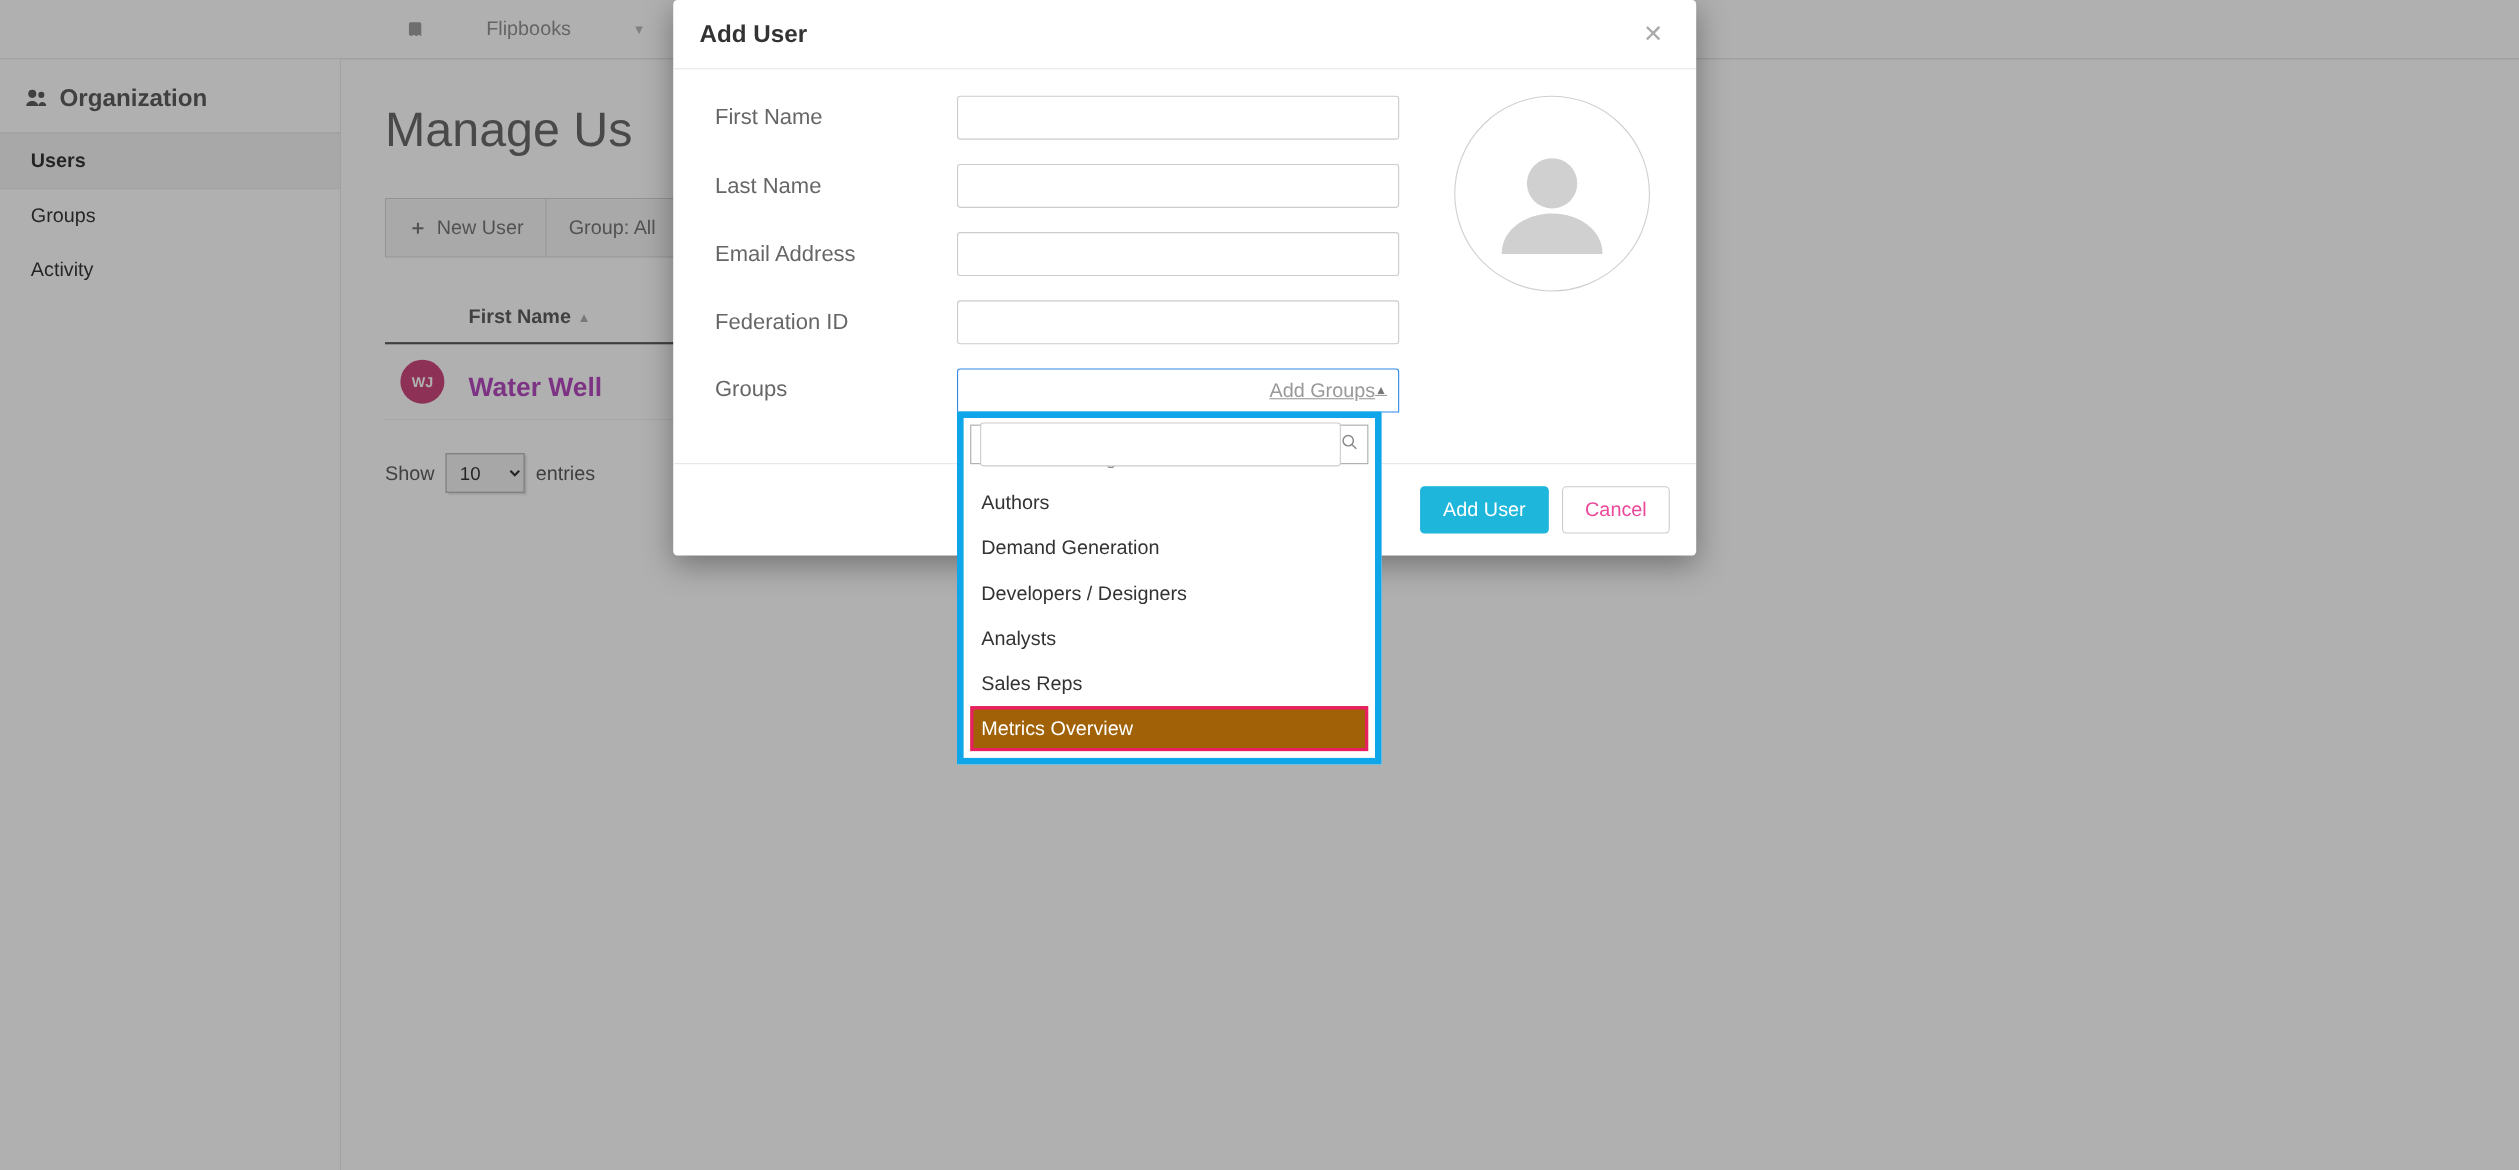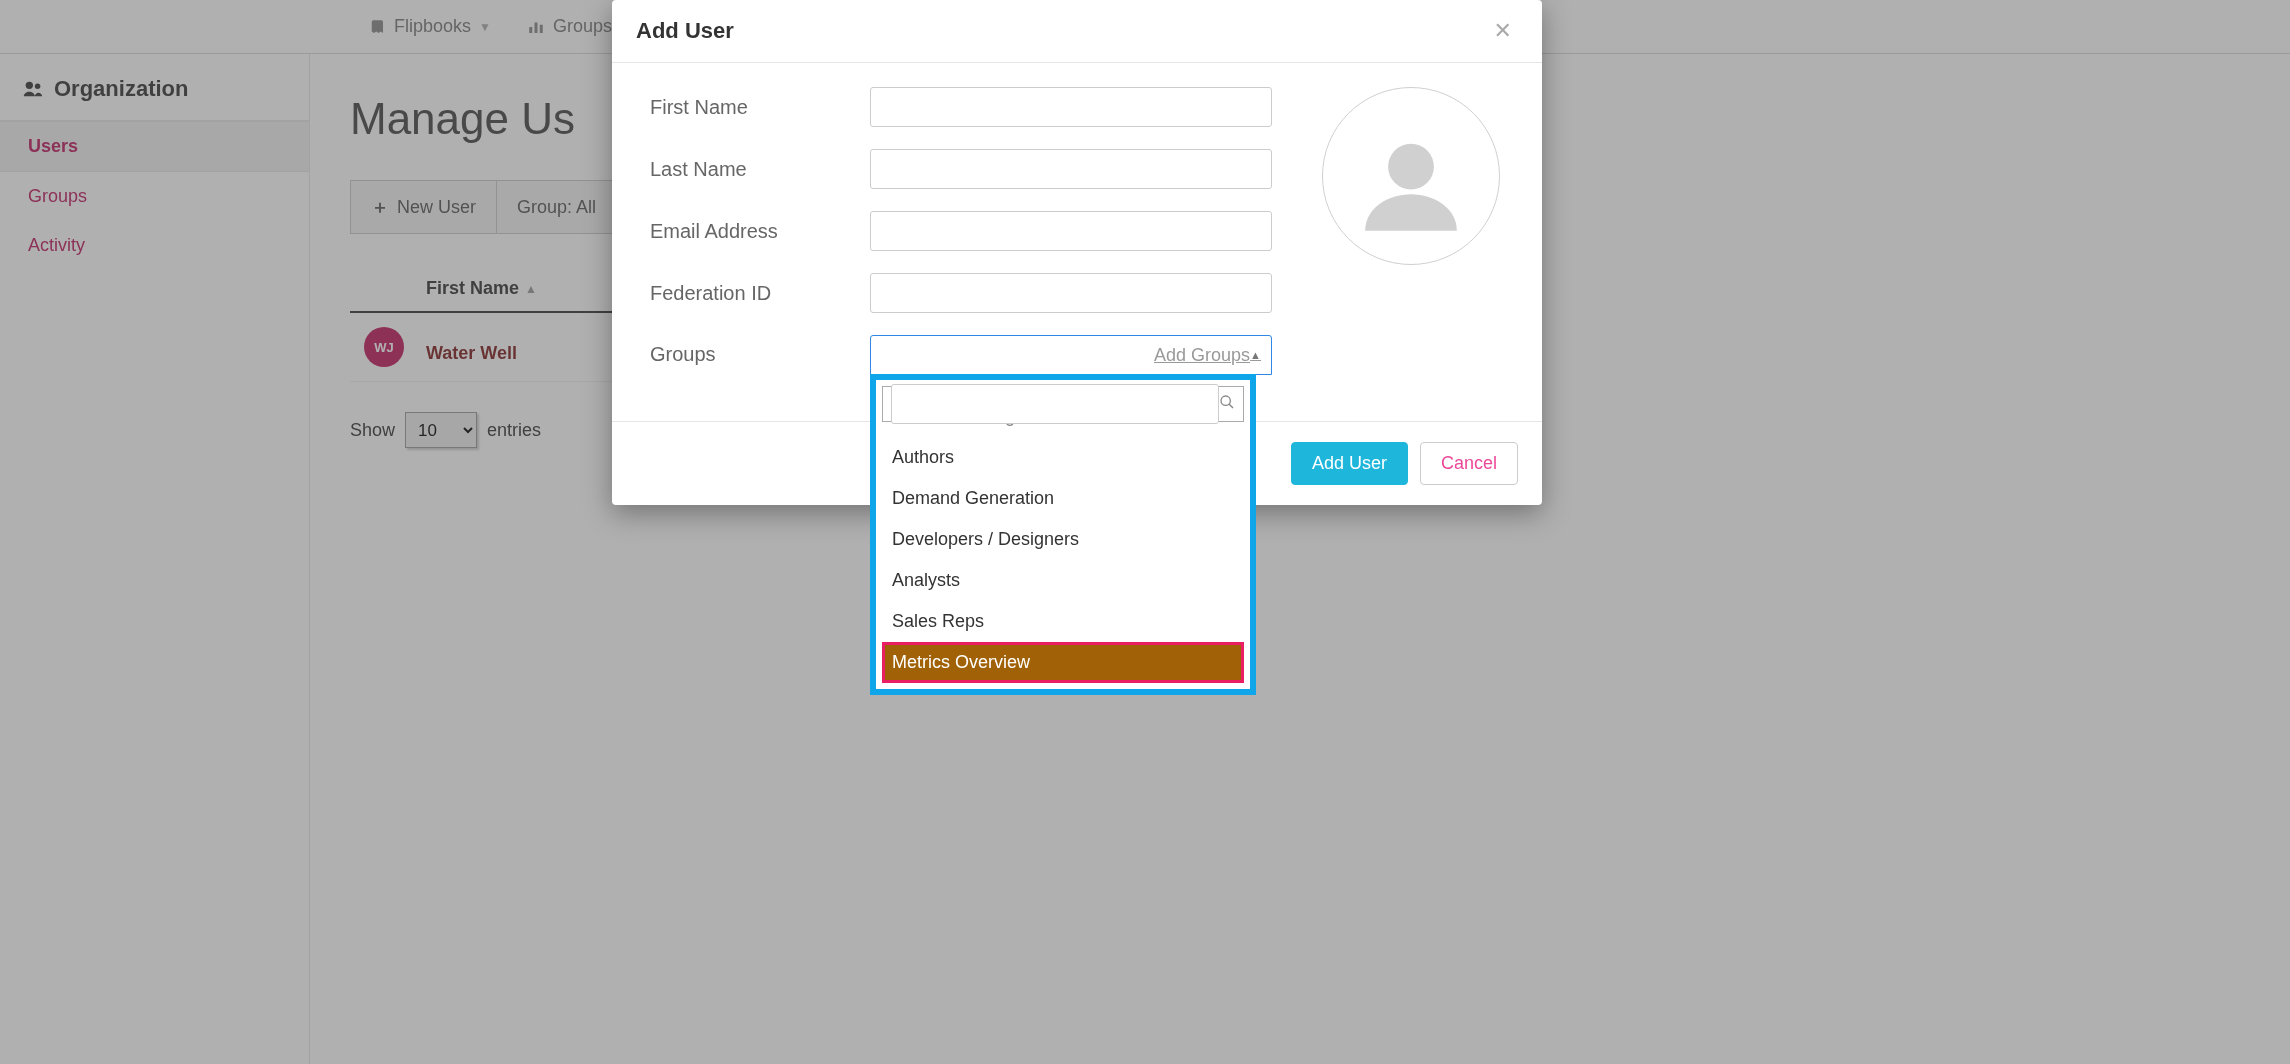--- a/index.html
+++ b/index.html
@@ -13,20 +13,21 @@
     border-bottom: 1px solid #d8d8d8;
     display: flex;
     align-items: stretch;
     padding-left: 350px;
   }
   .topnav .navitem {
     display: flex; align-items: center;
     padding: 0 18px;
     color: #777; font-size: 18px;
     cursor: pointer;
+    gap: 48px;
   }
   .topnav .navitem.active {
     background: #000; color: #fff;
   }
   .topnav .navitem svg, .topnav .navitem .icon { margin-right: 8px; }
   .caret-down { margin-left: 8px; font-size: 12px; color: #aaa; }
 
   
   .sidebar {
     position: absolute; top: 54px; left: 0; bottom: 0; width: 310px;
@@ -35,21 +36,21 @@
   }
   .sidebar h2 {
     display: flex; align-items: center;
     padding: 22px 22px 18px 22px;
     font-size: 22px; font-weight: 700; color: #333;
     border-bottom: 1px solid #e6e6e6;
   }
   .sidebar h2 .icon { margin-right: 10px; }
   .sidebar .side-item {
     padding: 14px 28px;
-    font-size: 18px; color: #be185d;
+    font-size: 18px; color: #000000;
     cursor: pointer;
   }
   .sidebar .side-item.active {
     background: #f0f0f0;
     font-weight: 700;
     border-top: 1px solid #e6e6e6;
     border-bottom: 1px solid #e6e6e6;
   }
 
   
@@ -75,21 +76,21 @@
   .sort-caret { font-size: 12px; color: #999; }
 
   .trow { display: flex; align-items: center; padding: 14px 0; border-bottom: 1px solid #eee; }
   .avatar-badge {
     width: 40px; height: 40px; border-radius: 50%;
     background: #c2185b; color: #fff;
     display: flex; align-items: center; justify-content: center;
     font-size: 13px; font-weight: 700; margin-right: 22px; margin-left: 14px;
     flex: 0 0 40px;
   }
-  .trow .cell { font-weight: 700; font-size: 18px; color: #7f1d1d; margin-top: 12px; }
+  .trow .cell { font-weight: 700; font-size: 24px; color: #a21caf; margin-top: 12px; }
 
   .pager-row { margin-top: 30px; font-size: 18px; color: #333; display: flex; align-items: center; gap: 10px; }
   .pager-row select {
     font-size: 17px; padding: 4px 8px; height: 36px; width: 72px;
     border: 1px solid #999;
     box-shadow: 2px 2px 2px rgba(0,0,0,0.2);
   }
 
   
   .overlay {

